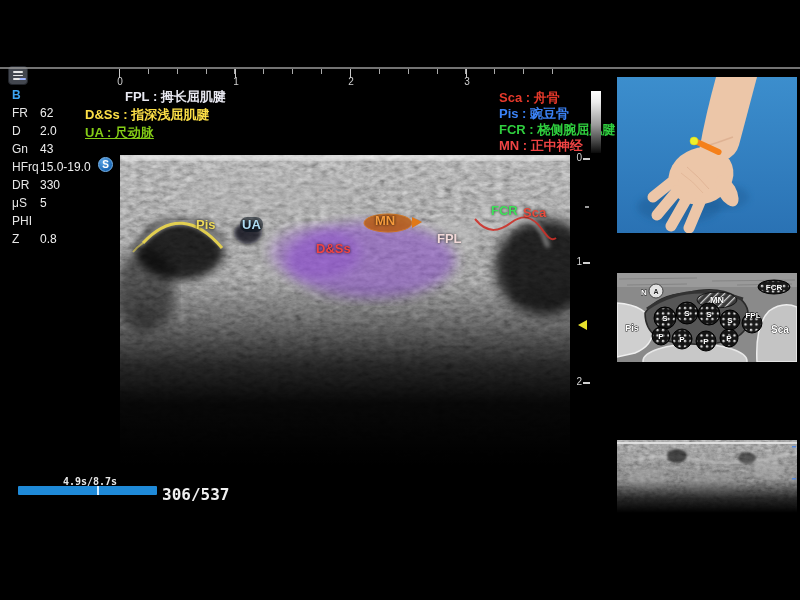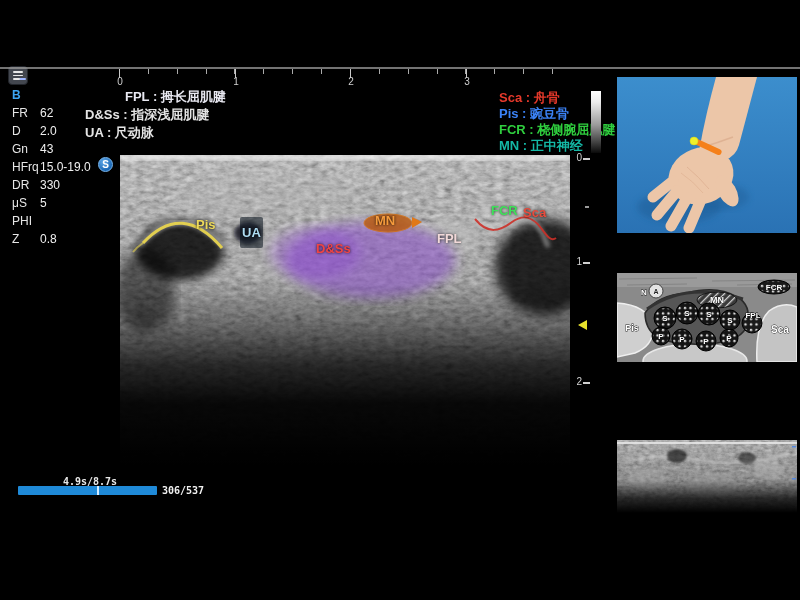--- a/index.html
+++ b/index.html
@@ -40,40 +40,40 @@
   .depth-num{left:572px;width:10px;text-align:right;font-size:10px;color:#d0d0d0;}
   .depth-tick{left:583px;height:2px;background:#cfcfcf;}
   .depth-tick.minor{left:585px;width:4px;background:#9a9a9a;}
   .focus-arrow{left:578px;top:320px;width:0;height:0;border-top:5px solid transparent;
     border-bottom:5px solid transparent;border-right:9px solid #e8e22c;cursor:pointer;}
 
   
   .scan{left:120px;top:155px;width:450px;height:310px;background:#000;cursor:crosshair;}
   .scan svg{position:absolute;left:0;top:0;}
   .scan-label{position:absolute;font-size:13px;font-weight:bold;text-shadow:0 0 3px rgba(0,0,0,.9);}
-  .scan-label.boxed{background:rgba(8,18,30,.55);padding:8px 2px;border-radius:2px;}
+  .scan-label.boxed{background:rgba(8,18,30,.55);padding:0 2px;border-radius:7px;}
   .s-marker{left:98px;top:157px;width:15px;height:15px;border-radius:50%;
     background:radial-gradient(circle at 35% 30%,#5fa8e8,#1b67b4 70%);border:1px solid #79b7ef;
     box-sizing:border-box;font-size:10px;font-weight:bold;color:#fff;display:flex;
     align-items:center;justify-content:center;}
 
   
   .panel{left:617px;width:180px;background:#000;cursor:pointer;}
   .panel-photo{top:77px;height:156px;}
   .panel-diagram{top:273px;height:89px;}
   .panel-thumb{top:440px;height:73px;}
 
   
   .cine-time{left:55px;top:476px;width:70px;text-align:center;
     font-family:"DejaVu Sans Mono","Liberation Mono",monospace;font-size:10px;font-weight:bold;color:#e8e8e8;}
   .cine-bar{left:18px;top:486px;width:139px;height:9px;border-radius:1px;cursor:pointer;
     background:linear-gradient(#2f9ce4,#1a7ac2);}
   .cine-marker{position:absolute;top:0;width:2px;height:9px;background:#d2ecff;}
   .cine-frame{left:162px;top:485px;font-family:"DejaVu Sans Mono","Liberation Mono",monospace;
-    font-size:10px;font-weight:bold;color:#f0f0f0;}
+    font-size:16px;font-weight:bold;color:#f0f0f0;}
 </style>
 </head>
 <body>
 
 <div class="screen">
 
   <div class="abs menu-btn">
     <span class="bar"></span>
     <span class="bar"></span>
     <span class="bar short"></span>
@@ -110,28 +110,28 @@
         <span class="val"></span>
       </div>
     <div class="row">
         <span class="lab">Z</span>
         <span class="val">0.8</span>
       </div>
   </div>
 
   <div class="abs legend legend-left">
     <div style="color: rgb(233, 233, 242); padding-left: 40px;">FPL : 拇长屈肌腱</div>
-    <div style="color: #e5e5e5;">D&amp;Ss : 指深浅屈肌腱</div>
-    <div style="color: #e5e5e5;">UA : 尺动脉</div>
+    <div style="color: #fde047;">D&amp;Ss : 指深浅屈肌腱</div>
+    <div style="color: #84cc16; text-decoration: underline;">UA : 尺动脉</div>
   </div>
   <div class="abs legend legend-right">
     <div style="color: rgb(230, 57, 43);">Sca : 舟骨</div>
     <div style="color: #3b82f6;">Pis : 豌豆骨</div>
     <div style="color: rgb(47, 207, 62);">FCR : 桡侧腕屈肌腱</div>
-    <div style="color: #14b8a6;">MN : 正中神经</div>
+    <div style="color: #ef4444;">MN : 正中神经</div>
   </div>
 
   <div class="abs ruler-line"></div>
   <div class="abs ruler-minor"></div>
   <div class="abs ruler-major"></div>
   <span class="abs ruler-num" style="left:114px">0</span>
   <span class="abs ruler-num" style="left:230px">1</span>
   <span class="abs ruler-num" style="left:345px">2</span>
   <span class="abs ruler-num" style="left:461px">3</span>
 

